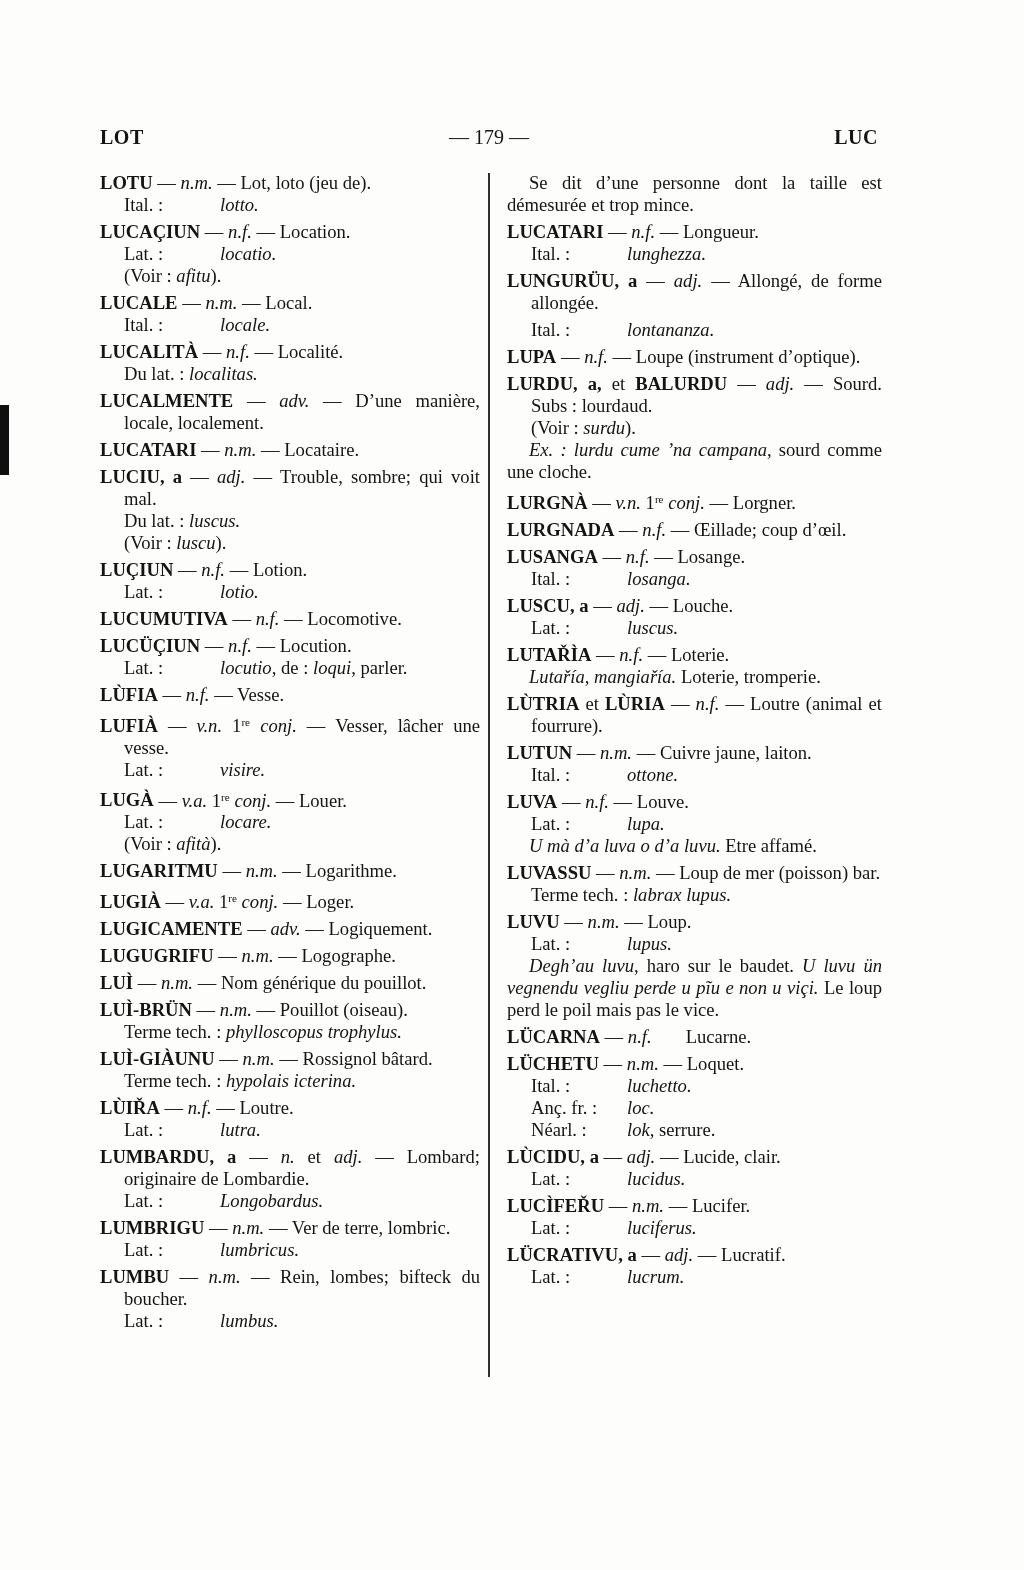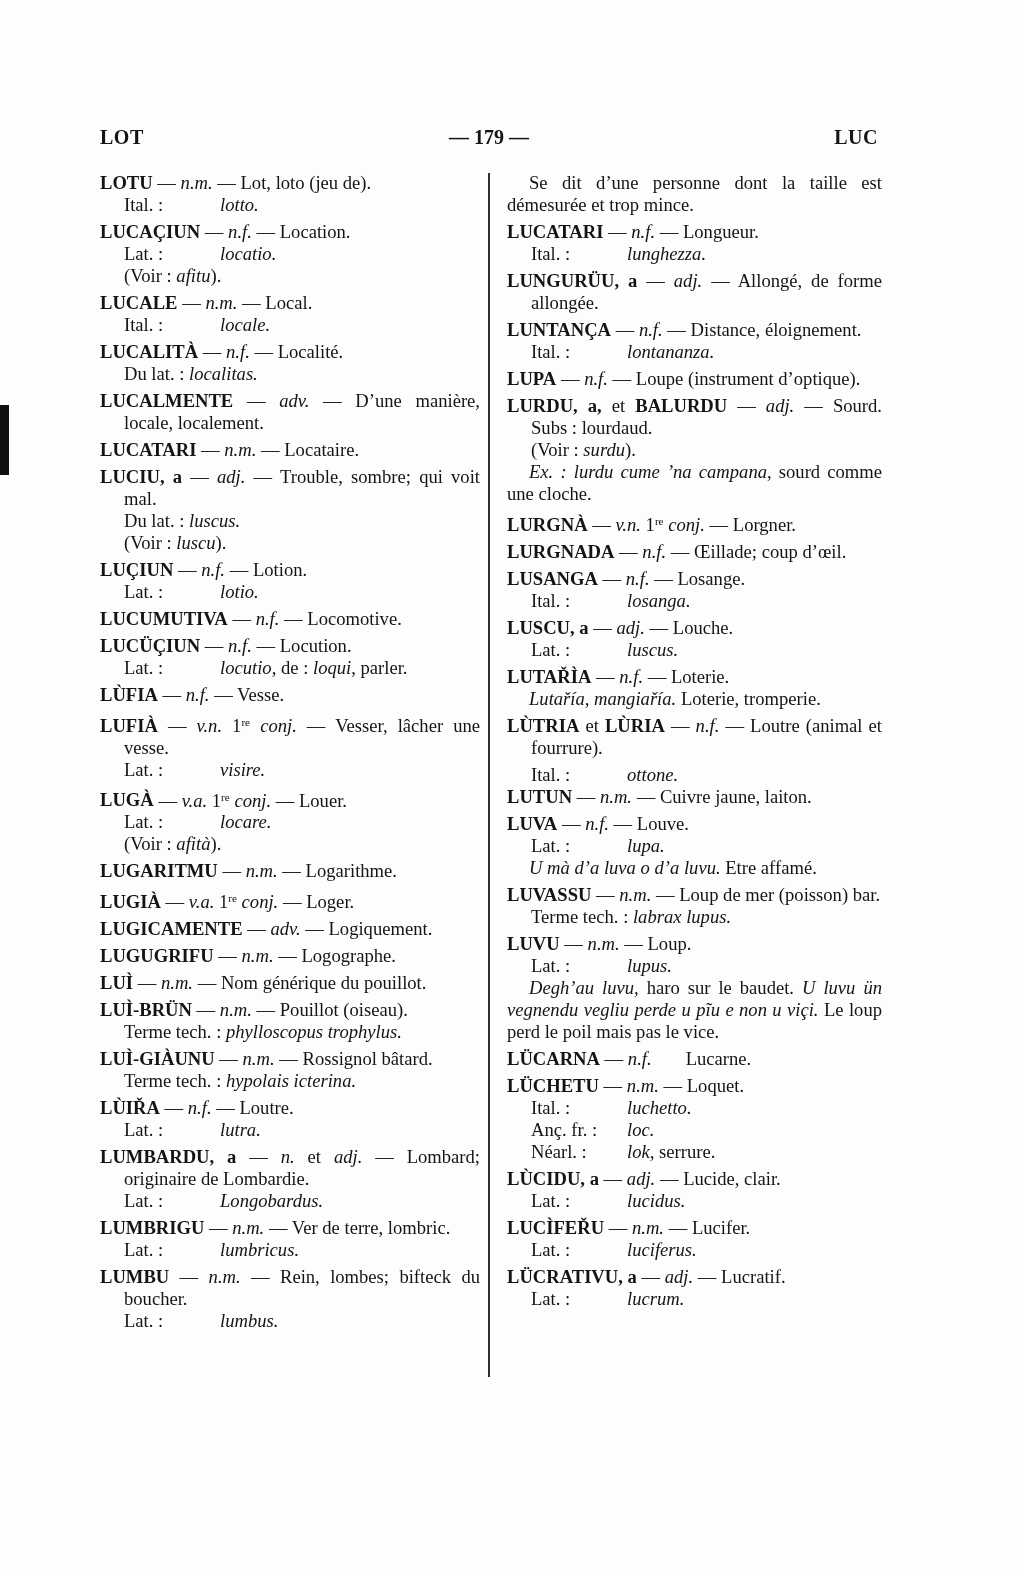--- a/index.html
+++ b/index.html
@@ -12,21 +12,21 @@
     overflow:hidden;
   }
   .page{position:absolute;inset:0;}
   
   .header{
     position:absolute;left:100px;top:126px;width:778px;
     display:flex;justify-content:space-between;align-items:center;
     font-size:20px;
   }
   .header .runhead{font-weight:bold;letter-spacing:0.5px;}
-  .header .pageno{font-weight:bold;}
+  .header .pageno{font-weight:normal;}
   
   .col{position:absolute;top:172px;font-size:18.6px;line-height:22px;}
   #col-left{left:100px;width:380px;}
   #col-right{left:507px;width:375px;}
   .divider{
     position:absolute;left:488px;top:173px;width:2px;height:1204px;
     background:#2e2e2e;
   }
   .ink-mark{
     position:absolute;left:0;top:405px;width:9px;height:70px;background:#101010;
@@ -156,21 +156,20 @@
         <p class="blk blk-para"><span class="seg-n">Se dit d’une personne dont la taille est démesurée et trop mince.</span></p>
       </div>
       <div class="entry">
         <p class="blk blk-entry"><span class="seg-b">LUCATARI</span><span class="seg-n"> — </span><span class="seg-i">n.f.</span><span class="seg-n"> — Longueur.</span></p>
         <p class="blk blk-sub"><span class="seg-lbl">Ital. :</span><span class="seg-i">lunghezza.</span></p>
       </div>
       <div class="entry">
         <p class="blk blk-entry"><span class="seg-b">LUNGURÜU, a</span><span class="seg-n"> — </span><span class="seg-i">adj.</span><span class="seg-n"> — Allongé, de forme allongée.</span></p>
       </div>
       <div class="entry">
-        <p class="blk blk-entry"><span class="seg-b">LUNTANÇA</span><span class="seg-n"> — </span><span class="seg-i">n.f.</span><span class="seg-n"> — Distance, éloignement.</span></p>
         <p class="blk blk-sub"><span class="seg-lbl">Ital. :</span><span class="seg-i">lontananza.</span></p>
       </div>
       <div class="entry">
         <p class="blk blk-entry"><span class="seg-b">LUPA</span><span class="seg-n"> — </span><span class="seg-i">n.f.</span><span class="seg-n"> — Loupe (instrument d’optique).</span></p>
       </div>
       <div class="entry">
         <p class="blk blk-entry"><span class="seg-b">LURDU, a,</span><span class="seg-n"> et </span><span class="seg-b">BALURDU</span><span class="seg-n"> — </span><span class="seg-i">adj.</span><span class="seg-n"> — Sourd. Subs : lourdaud.</span></p>
         <p class="blk blk-sub"><span class="seg-n">(Voir : </span><span class="seg-i">surdu</span><span class="seg-n">).</span></p>
         <p class="blk blk-para"><span class="seg-i">Ex. : lurdu cume ’na campana</span><span class="seg-n">, sourd comme une cloche.</span></p>
       </div>
@@ -189,22 +188,22 @@
         <p class="blk blk-sub"><span class="seg-lbl">Lat. :</span><span class="seg-i">luscus.</span></p>
       </div>
       <div class="entry">
         <p class="blk blk-entry"><span class="seg-b">LUTAŘÌA</span><span class="seg-n"> — </span><span class="seg-i">n.f.</span><span class="seg-n"> — Loterie.</span></p>
         <p class="blk blk-para"><span class="seg-i">Lutařía, mangiařía.</span><span class="seg-n"> Loterie, tromperie.</span></p>
       </div>
       <div class="entry">
         <p class="blk blk-entry"><span class="seg-b">LÙTRIA</span><span class="seg-n"> et </span><span class="seg-b">LÙRIA</span><span class="seg-n"> — </span><span class="seg-i">n.f.</span><span class="seg-n"> — Loutre (animal et fourrure).</span></p>
       </div>
       <div class="entry">
+        <p class="blk blk-entry"><span class="seg-b">LUTUN</span><span class="seg-n"> — </span><span class="seg-i">n.m.</span><span class="seg-n"> — Cuivre jaune, laiton.</span></p>
         <p class="blk blk-sub"><span class="seg-lbl">Ital. :</span><span class="seg-i">ottone.</span></p>
-        <p class="blk blk-entry"><span class="seg-b">LUTUN</span><span class="seg-n"> — </span><span class="seg-i">n.m.</span><span class="seg-n"> — Cuivre jaune, laiton.</span></p>
       </div>
       <div class="entry">
         <p class="blk blk-entry"><span class="seg-b">LUVA</span><span class="seg-n"> — </span><span class="seg-i">n.f.</span><span class="seg-n"> — Louve.</span></p>
         <p class="blk blk-sub"><span class="seg-lbl">Lat. :</span><span class="seg-i">lupa.</span></p>
         <p class="blk blk-para"><span class="seg-i">U mà d’a luva o d’a luvu.</span><span class="seg-n"> Etre affamé.</span></p>
       </div>
       <div class="entry">
         <p class="blk blk-entry"><span class="seg-b">LUVASSU</span><span class="seg-n"> — </span><span class="seg-i">n.m.</span><span class="seg-n"> — Loup de mer (poisson) bar.</span></p>
         <p class="blk blk-sub"><span class="seg-n">Terme tech. : </span><span class="seg-i">labrax lupus.</span></p>
       </div>

